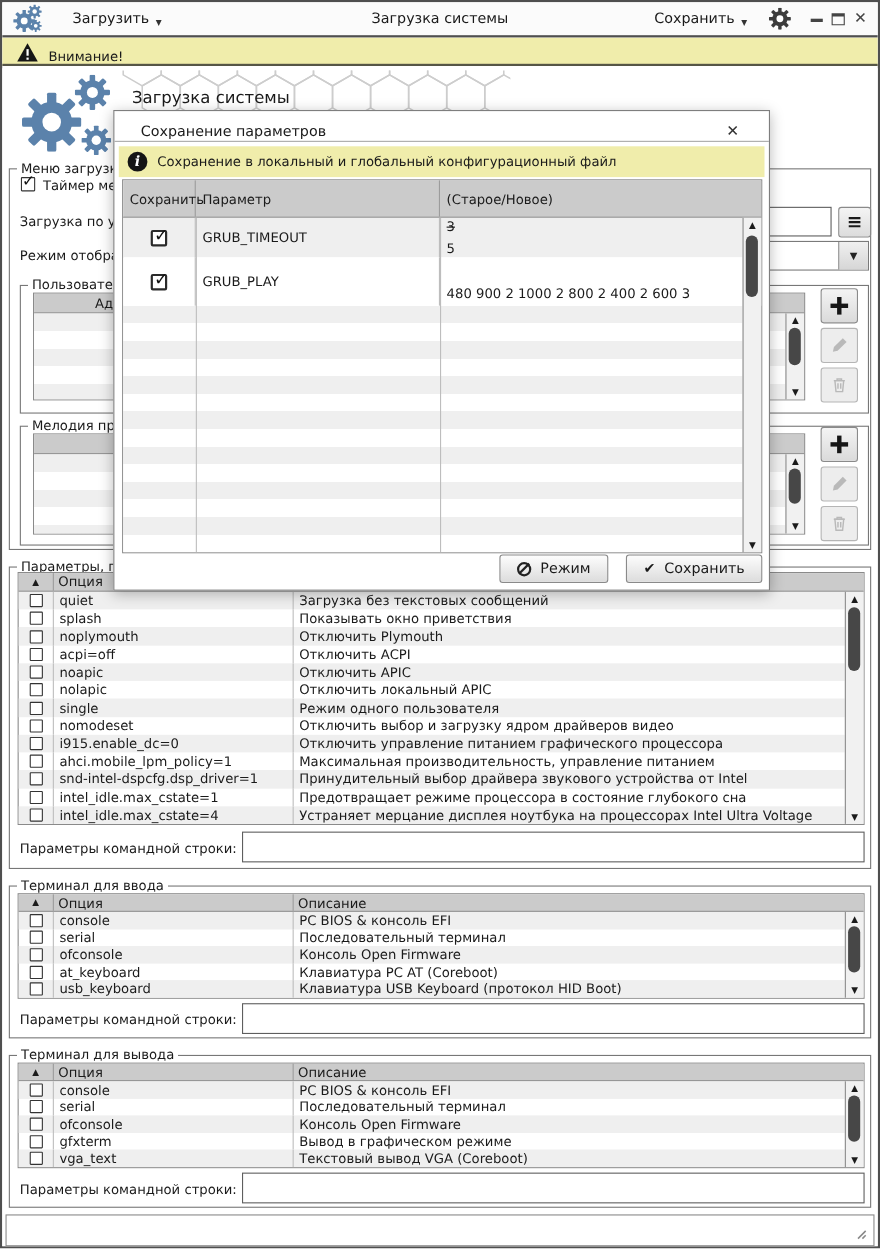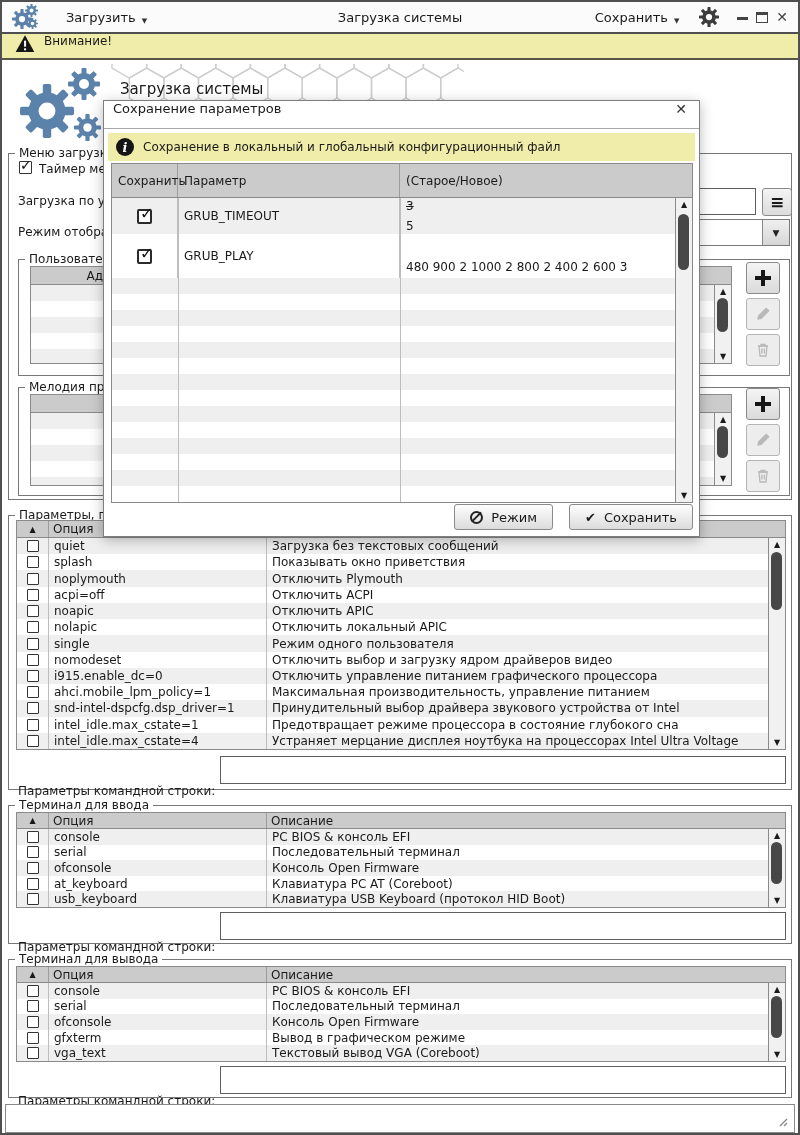--- a/index.html
+++ b/index.html
@@ -13,21 +13,21 @@
   .menu-btn { display:flex; align-items:flex-end; gap:6px; font-size:13px; padding:3px 8px; cursor:default; }
   .caret { font-size:7px; color:#333; }
   .tb-title { position:absolute; left:0; right:0; text-align:center; font-size:13px; pointer-events:none; }
   .tb-right { margin-left:auto; display:flex; align-items:center; gap:12px; z-index:2; }
   .win-ctl { display:flex; align-items:center; gap:8px; margin-left:6px; }
   .ic-min { width:11px; height:3px; background:#444; margin-top:2px; }
   .ic-max { width:12px; height:11px; border:1px solid #444; border-top:3px solid #444; }
   .ic-close { font-size:14px; color:#444; line-height:1; }
 
   
-  .warnbar { height:26px; background:#f0edab; border-bottom:2px solid #565646; display:flex; align-items:flex-start; gap:8px; padding:0 12px; }
+  .warnbar { height:26px; background:#f0edab; border-bottom:2px solid #565646; display:flex; align-items:flex-end; gap:8px; padding:0 12px; }
   .warnbar span { font-size:12px; }
 
   
   .content { position:absolute; top:60px; left:0; right:0; bottom:0; background:#fff; }
   .hexes { position:absolute; left:106px; top:2px; }
   .app-logo { position:absolute; left:14px; top:6px; width:100px; height:80px; }
   .heading { position:absolute; left:118px; top:18px; font-size:15px; }
 
   fieldset.group { position:absolute; border:1px solid #777; }
   fieldset.group legend { font-size:12px; margin-left:6px; padding:0 4px; }
@@ -67,29 +67,29 @@
   
   .stripes { position:absolute; left:0; right:17px; top:18px; bottom:0; background:repeating-linear-gradient(180deg,#efefef 0 16px,#ffffff 16px 32px); }
 
   
   .sq { position:absolute; width:34px; height:32px; border:1px solid #8a8a8a; border-radius:3px; background:linear-gradient(#f4f4f4,#dadada); display:flex; align-items:center; justify-content:center; }
   .sq.dis { background:#ededed; border-color:#b5b5b5; }
   .plus { position:relative; width:16px; height:16px; }
   .plus::before { content:""; position:absolute; left:0; top:6px; width:16px; height:4px; background:#161616; }
   .plus::after { content:""; position:absolute; left:6px; top:0; width:4px; height:16px; background:#161616; }
 
-  .cmdlbl { position:absolute; font-size:12px;margin-top:20px; }
+  .cmdlbl { position:absolute; font-size:12px; }
 
   
   .statusbar { position:absolute; left:3px; top:1042px; width:790px; height:29px; border:1px solid #8a8a8a; background:#fff; }
   .grip { position:absolute; right:6px; bottom:5px; }
 
   
   .modal { position:absolute; left:101px; top:98px; width:597px; height:437px; background:#fff; border:1px solid #7e7e7e; box-shadow:0 3px 12px rgba(0,0,0,.28); z-index:10; }
-  .m-title { height:28px; display:flex; align-items:flex-start; padding:0 9px; border-bottom:1px solid #a8a8a8; font-size:13px; }
+  .m-title { height:28px; display:flex; align-items:flex-end; padding:0 24px; border-bottom:1px solid #a8a8a8; font-size:13px; }
   .m-x { margin-left:auto; font-size:14px; color:#333; padding:0 3px; }
   .m-info { position:absolute; left:4px; right:4px; top:32px; height:28px; background:#f0edab; display:flex; align-items:center; gap:9px; padding:0 8px; font-size:12px; }
   .info-i { width:18px; height:18px; border-radius:50%; background:#151515; color:#fff; display:flex; align-items:center; justify-content:center; font:italic bold 13px "DejaVu Serif",serif; flex:none; }
   .mtbl { position:absolute; left:7px; right:6px; top:62px; height:340px; border:1px solid #8a8a8a; background:#fff; }
   .mhdr { display:flex; height:34px; background:#cbcbcb; border-bottom:1px solid #8a8a8a; font-size:12px; }
   .mhc { padding:2px 6px; border-right:1px solid #9c9c9c; display:flex; flex-direction:column; justify-content:center; }
   .mc1 { width:66px; } .mc2 { width:222px; } .mc3 { flex:1; border-right:none; }
   .mrow { display:flex; font-size:12px; }
   .mrow .mc1 { display:flex; align-items:center; justify-content:center; border-right:1px solid #bdbdbd; }
   .mrow .mc2 { display:flex; align-items:center; border-right:1px solid #bdbdbd; padding:0 6px; }

